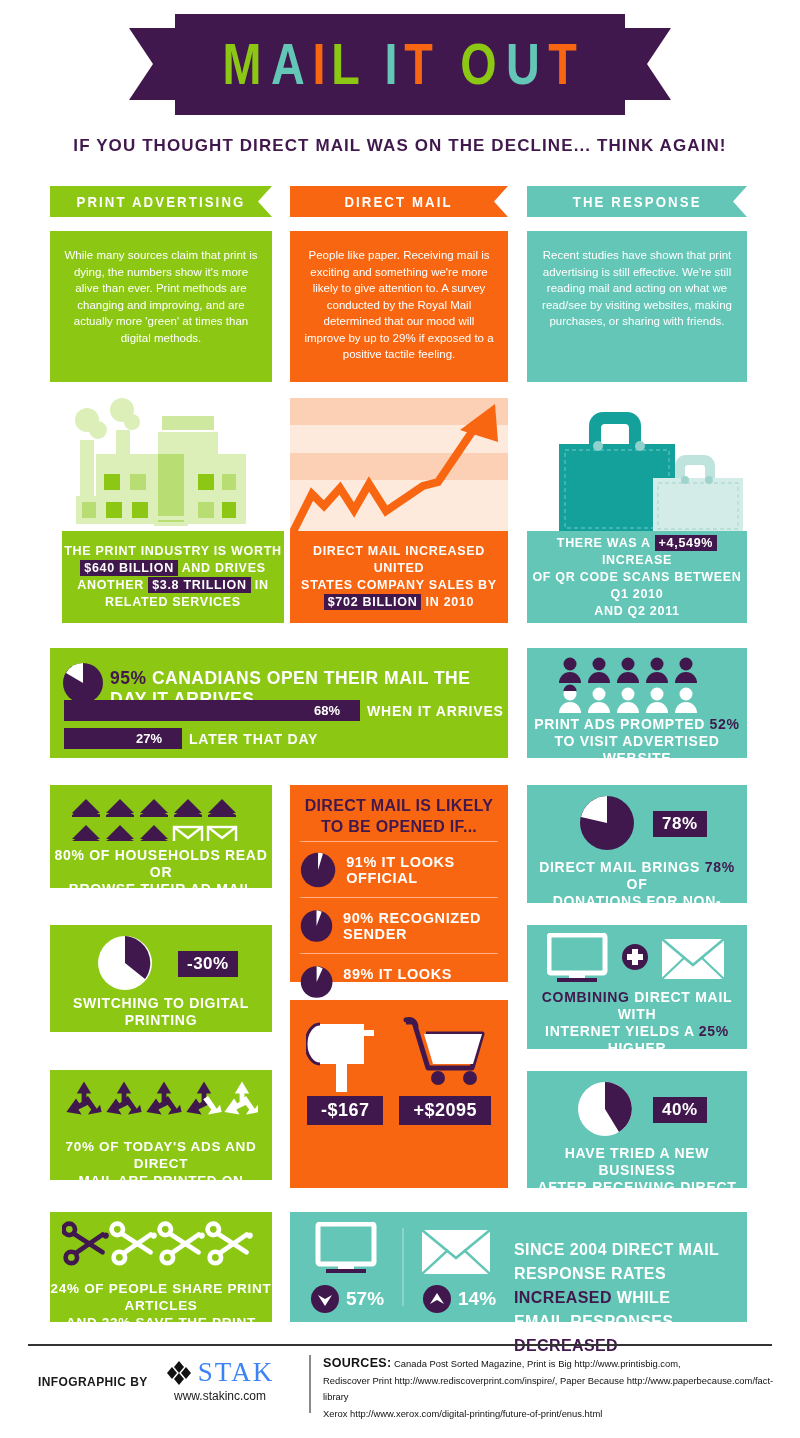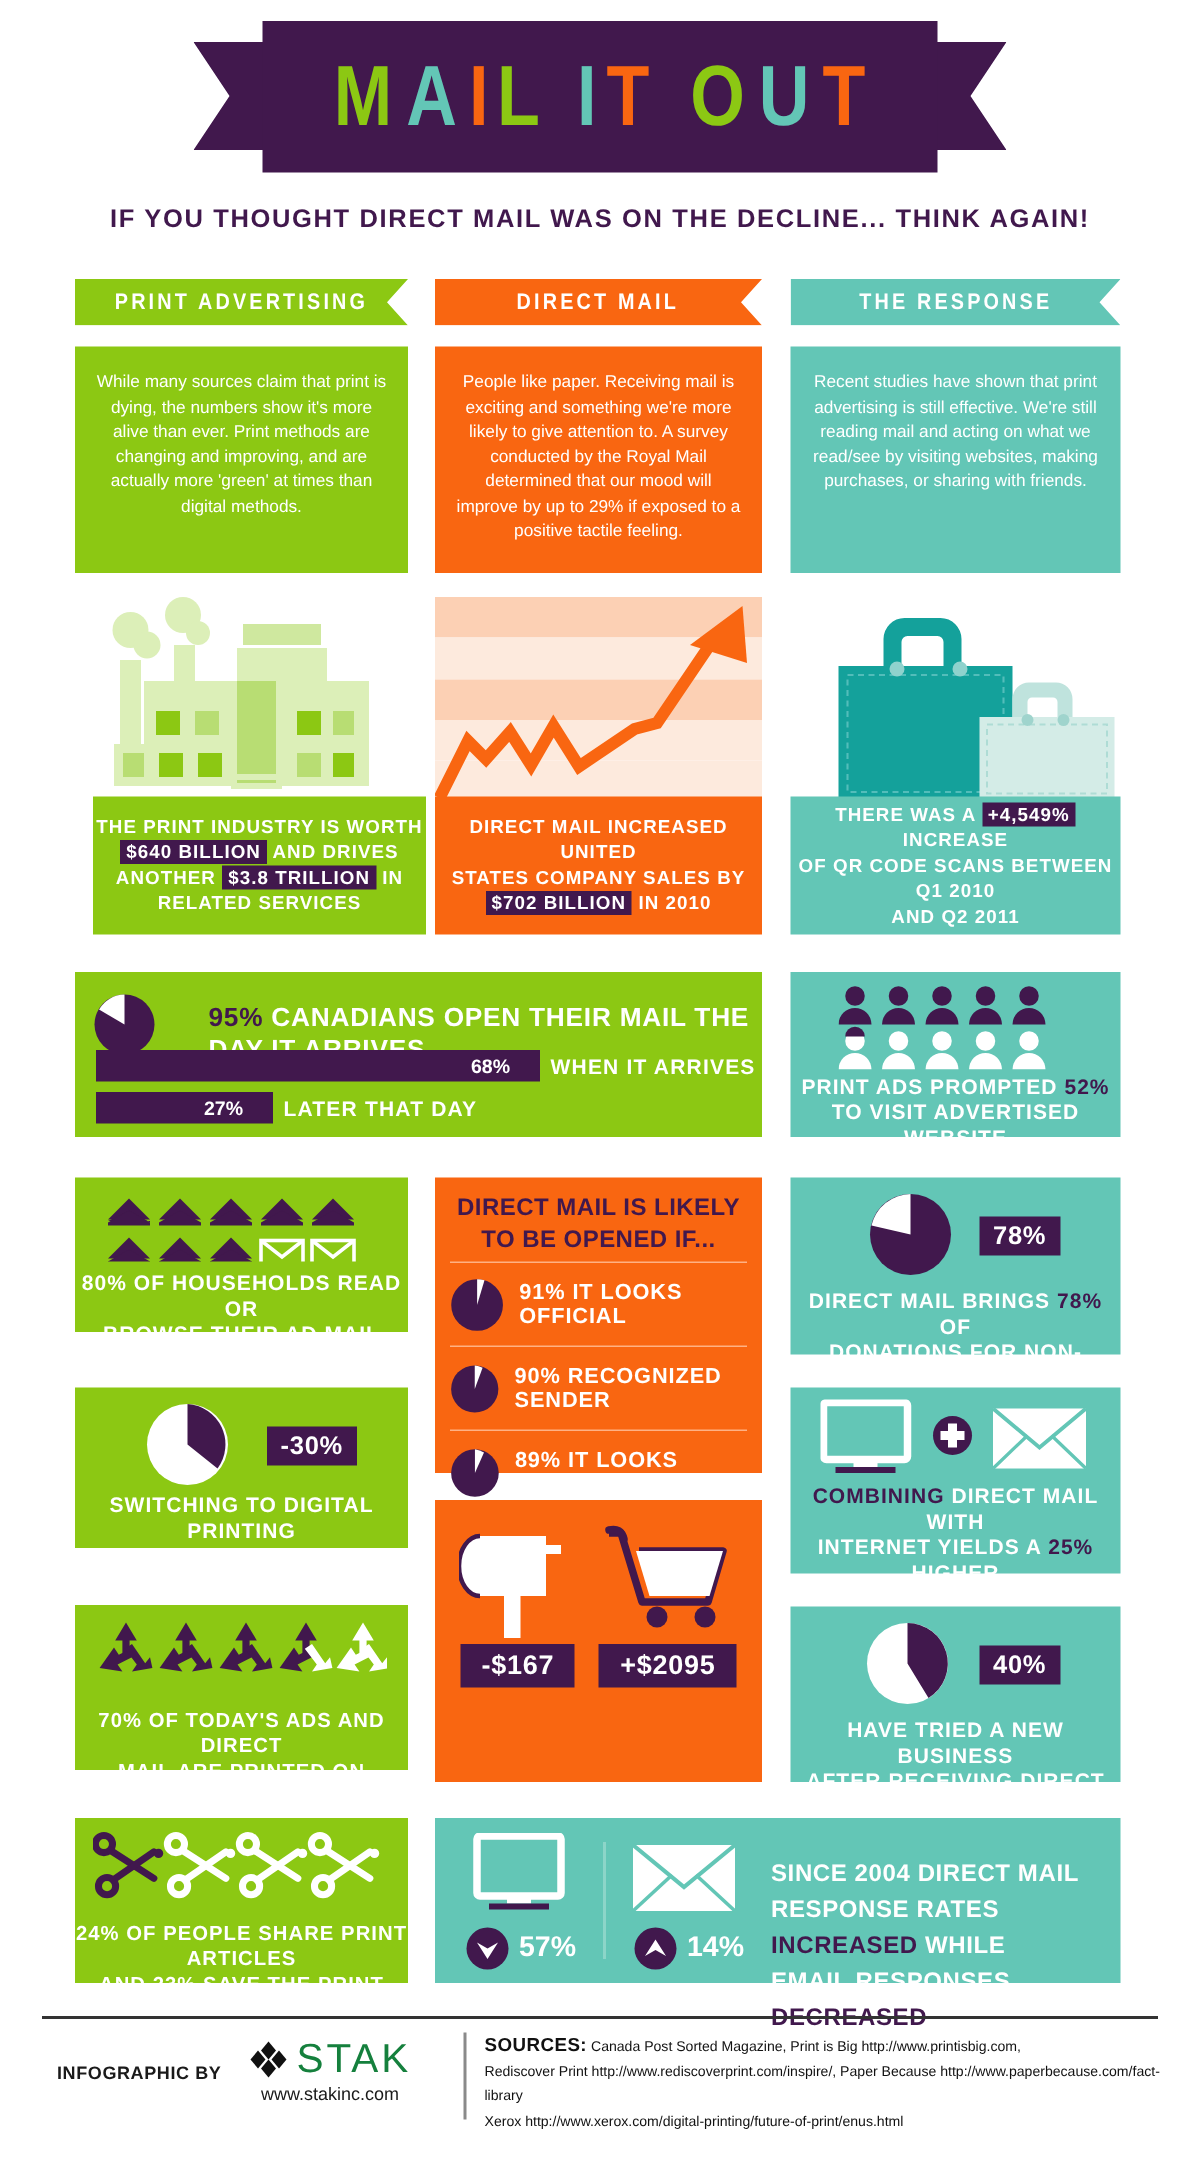--- a/index.html
+++ b/index.html
@@ -56,22 +56,22 @@
   .dmrow{display:flex;align-items:center;border-top:1px solid #ffb184;
     height:55px;}
   .dmrow .lbl{color:#fff;font-weight:bold;font-size:14.5px;letter-spacing:.6px;
     margin-left:10px;font-family:"Liberation Sans Narrow","Liberation Sans",sans-serif;}
   
   #rule{position:absolute;left:28px;top:1344px;width:744px;height:2px;background:#333;}
   #infog-by{position:absolute;left:38px;top:1375px;color:#1a1a1a;font-size:12px;
     font-weight:bold;letter-spacing:.4px;
     font-family:"Liberation Sans Narrow","Liberation Sans",sans-serif;}
   #stak{position:absolute;left:145px;top:1357px;width:150px;text-align:center;}
-  #stak .wordmark{font-size:27px;letter-spacing:2px;color:#15803d;
-    font-family:Liberation Sans, sans-serif;}
+  #stak .wordmark{font-size:27px;letter-spacing:2px;color:#3b82f6;
+    font-family:Liberation Serif, serif;}
   #stak .url{font-size:12px;color:#1a1a1a;margin-top:1px;}
   #src-div{position:absolute;left:309px;top:1355px;width:2px;height:58px;background:#8a8a8a;}
   #sources{position:absolute;left:323px;top:1355px;width:470px;color:#111;
     font-size:9.4px;line-height:16.5px;
     font-family:"Liberation Sans Narrow","Liberation Sans",sans-serif;}
   #sources b{font-weight:normal;}
   #sources .big{font-size:12.5px;font-weight:bold;letter-spacing:.3px;}
 </style>
 </head>
 <body>
@@ -179,21 +179,21 @@
       <span>AND Q2 2011</span>
     </div>
   </div>
 </div>
 
 <div class="panel bg-green" style="left:50px;top:648px;width:458px;height:110px;">
   <svg width="42" height="42" viewBox="0 0 42 42" style="position:absolute;left:12px;top:14px;">
     <circle cx="21" cy="21" r="20" fill="#41184d"></circle>
     <path d="M21 21 L21 1 A20 20 0 0 0 4 11 Z" fill="#ffffff"></path>
   </svg>
-  <div style="position:absolute;left:60px;top:20px;color:#fff;font-weight:bold;font-size:17.5px;letter-spacing:.5px;font-family:'Liberation Sans Narrow','Liberation Sans',sans-serif;margin-left:29px;">
+  <div style="position:absolute;left:60px;top:20px;color:#fff;font-weight:bold;font-size:17.5px;letter-spacing:.5px;font-family:'Liberation Sans Narrow','Liberation Sans',sans-serif;">
     <span class="pur">95%</span>
     <span>CANADIANS OPEN THEIR MAIL THE DAY IT ARRIVES</span>
   </div>
   <div style="position:absolute;left:14px;top:52px;display:flex;align-items:center;">
     <div class="bar" style="width:296px;">
         <span>68%</span>
       </div>
     <span class="barlbl">WHEN IT ARRIVES</span>
   </div>
   <div style="position:absolute;left:14px;top:80px;display:flex;align-items:center;">

